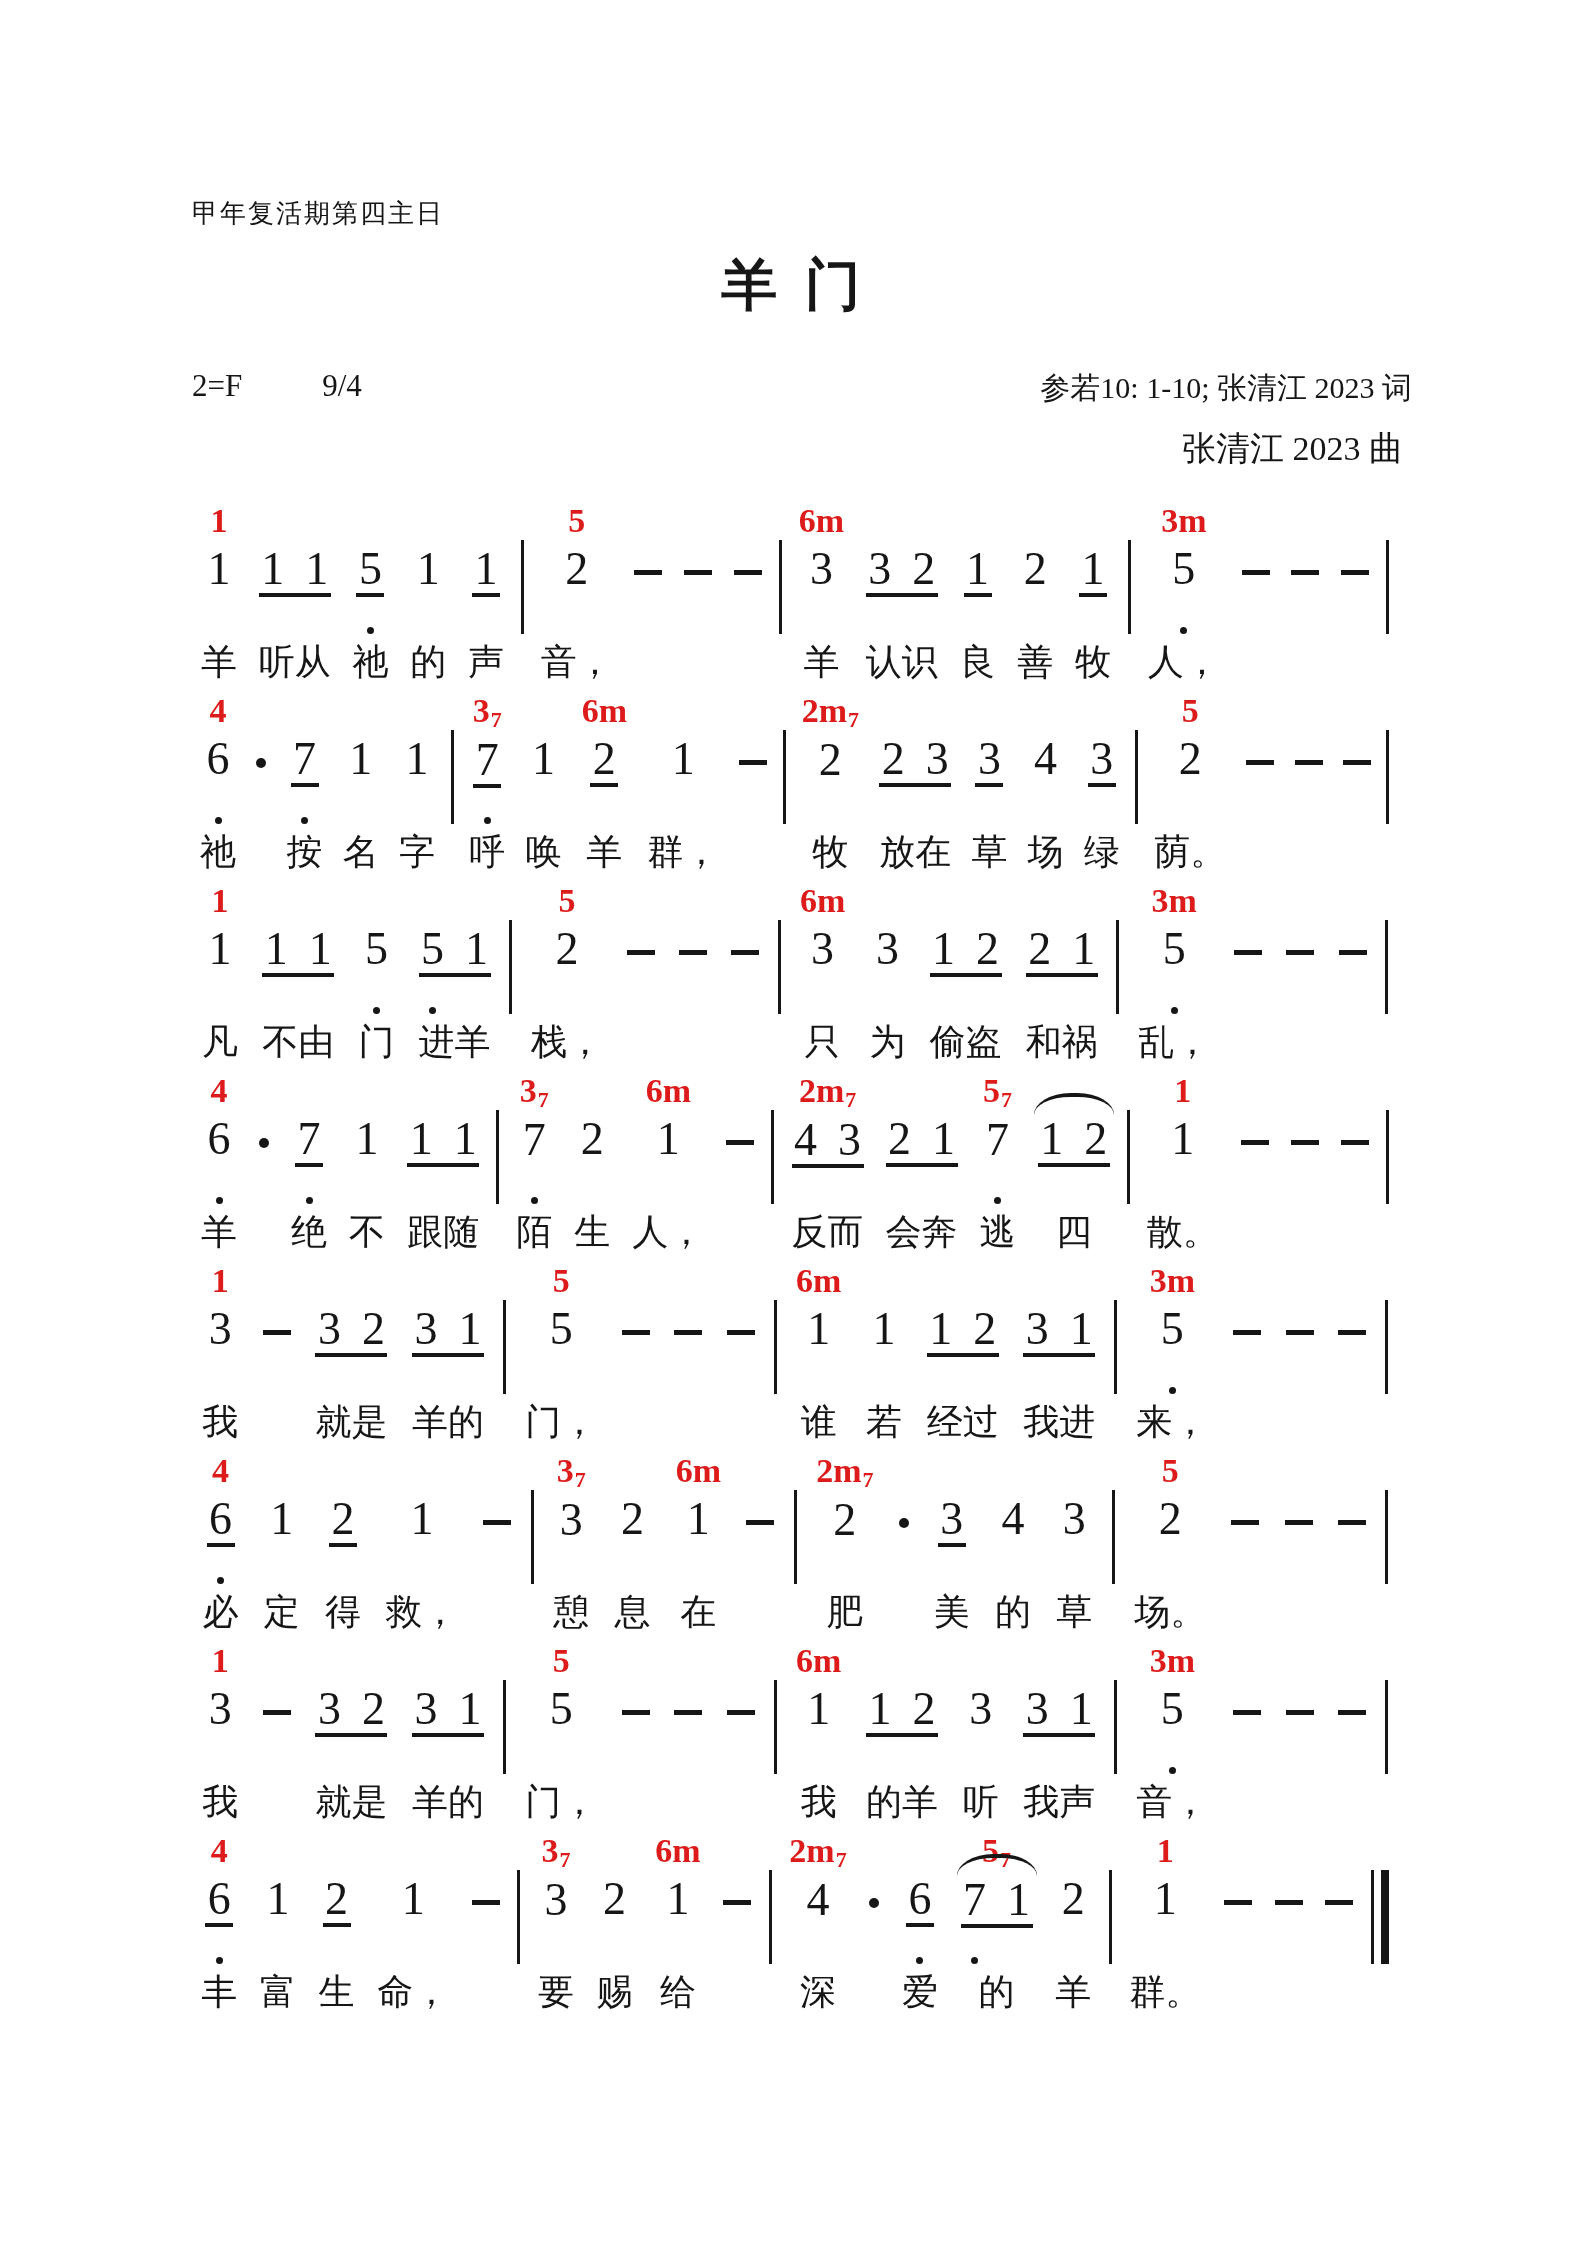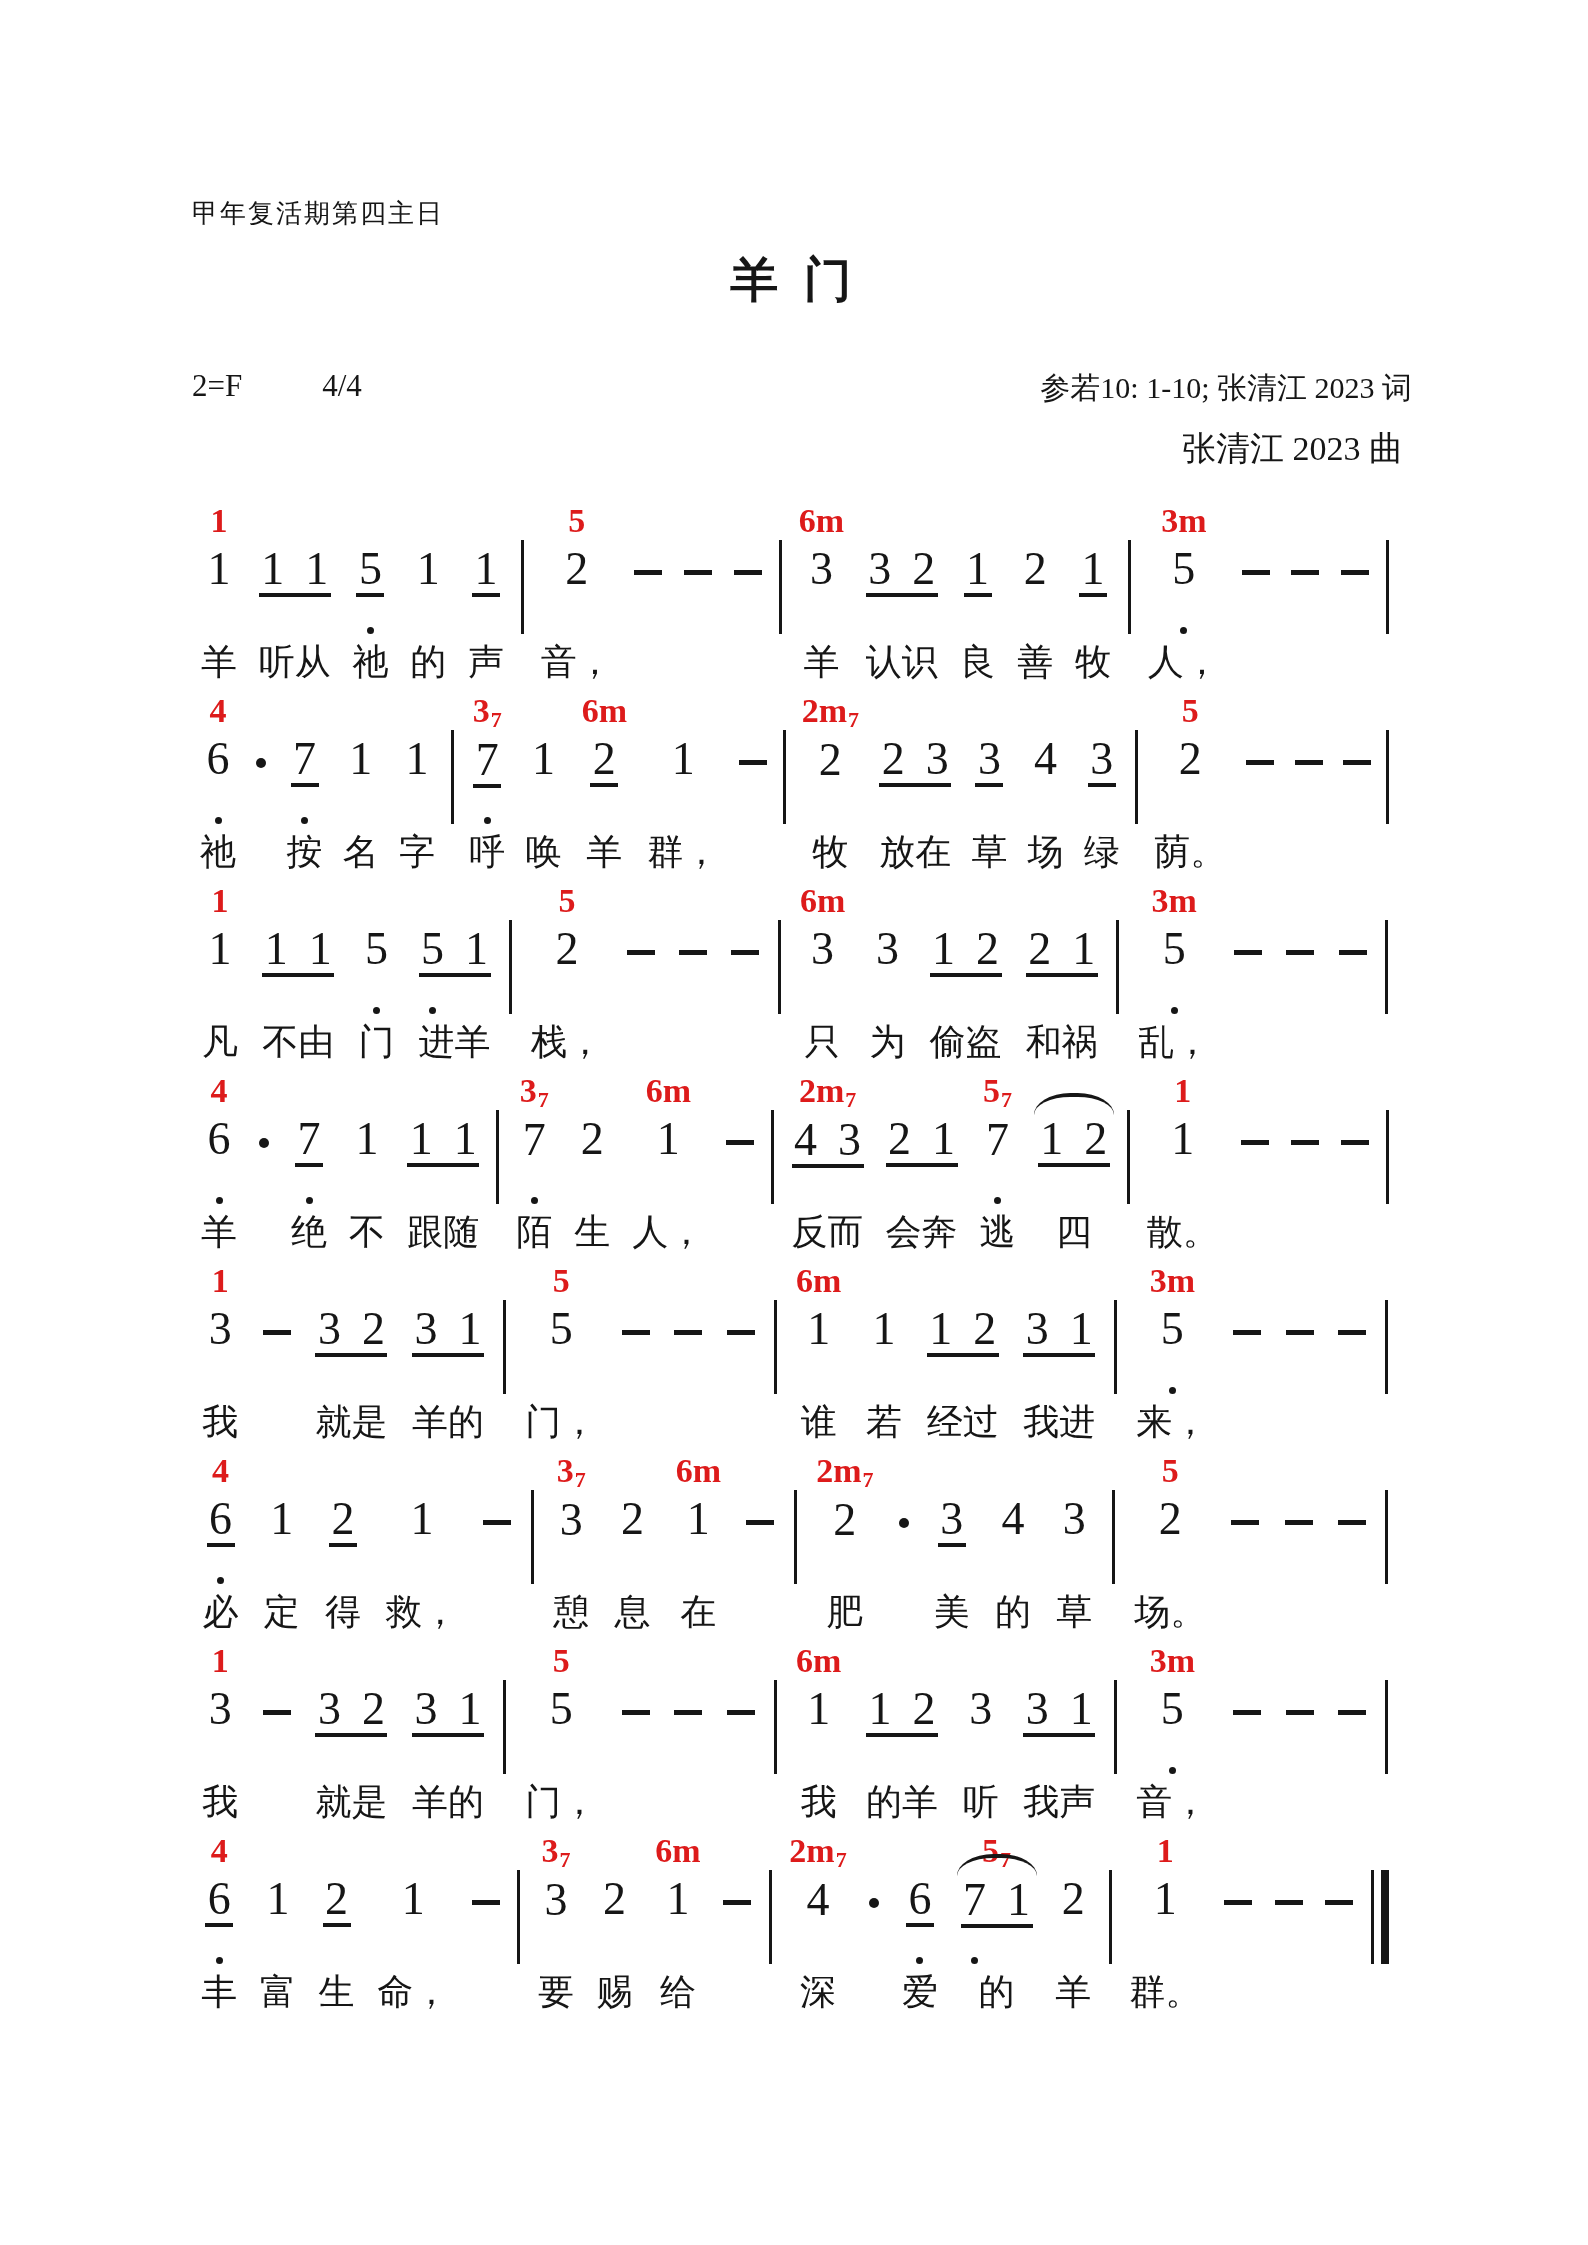--- a/index.html
+++ b/index.html
@@ -4,21 +4,21 @@
 <style>
   html,body { margin:0; padding:0; background:#ffffff; }
   .page {
     position:relative; width:1588px; height:2245px; background:#ffffff;
     color:#161616; font-family:"Liberation Serif","DejaVu Serif",serif;
     overflow:hidden;
   }
   .hdr { position:absolute; left:192px; top:196px; font-size:26px; letter-spacing:2px; }
   .title {
     position:absolute; left:0; right:0; top:248px; text-align:center;
-    font-size:48px; font-weight:bold; letter-spacing:6px;
+    font-size:56px; font-weight:bold; letter-spacing:6px;
     font-family:"Liberation Sans","DejaVu Sans",sans-serif;
   }
   .keyrow { position:absolute; left:192px; top:368px; font-size:31px; }
   .keyrow .time { margin-left:80px; }
   .credit1 { position:absolute; right:176px; top:368px; font-size:30px; }
   .credit2 { position:absolute; right:185px; top:426px; font-size:34px; }
 
   #score { position:absolute; left:190px; top:498px; width:1205px; }
   .line { display:flex; align-items:stretch; height:190px; }
 
@@ -52,21 +52,21 @@
   .tie { position:absolute; left:-4px; right:-4px; top:-22px; height:18px;
          border-top:4px solid #161616; border-radius:50% 50% 0 0 / 110% 110% 0 0; }
 </style>
 </head>
 <body>
 
 <div class="page">
   <div class="hdr">甲年复活期第四主日</div>
   <div class="title">羊 门</div>
   <div class="keyrow">
-    <span>2=F</span><span class="time">4/4</span>
+    <span>2=F</span><span class="time">9/4</span>
   </div>
   <div class="credit1">参若10: 1-10; 张清江 2023 词</div>
   <div class="credit2">张清江 2023 曲</div>
   <div id="score">
       <div class="line">
         <div class="tok t-note">
           <div class="chordslot"><span class="cmain">1</span></div>
           <div class="nslot">
             <div class="drow">
               <span class="dgt">1</span>

